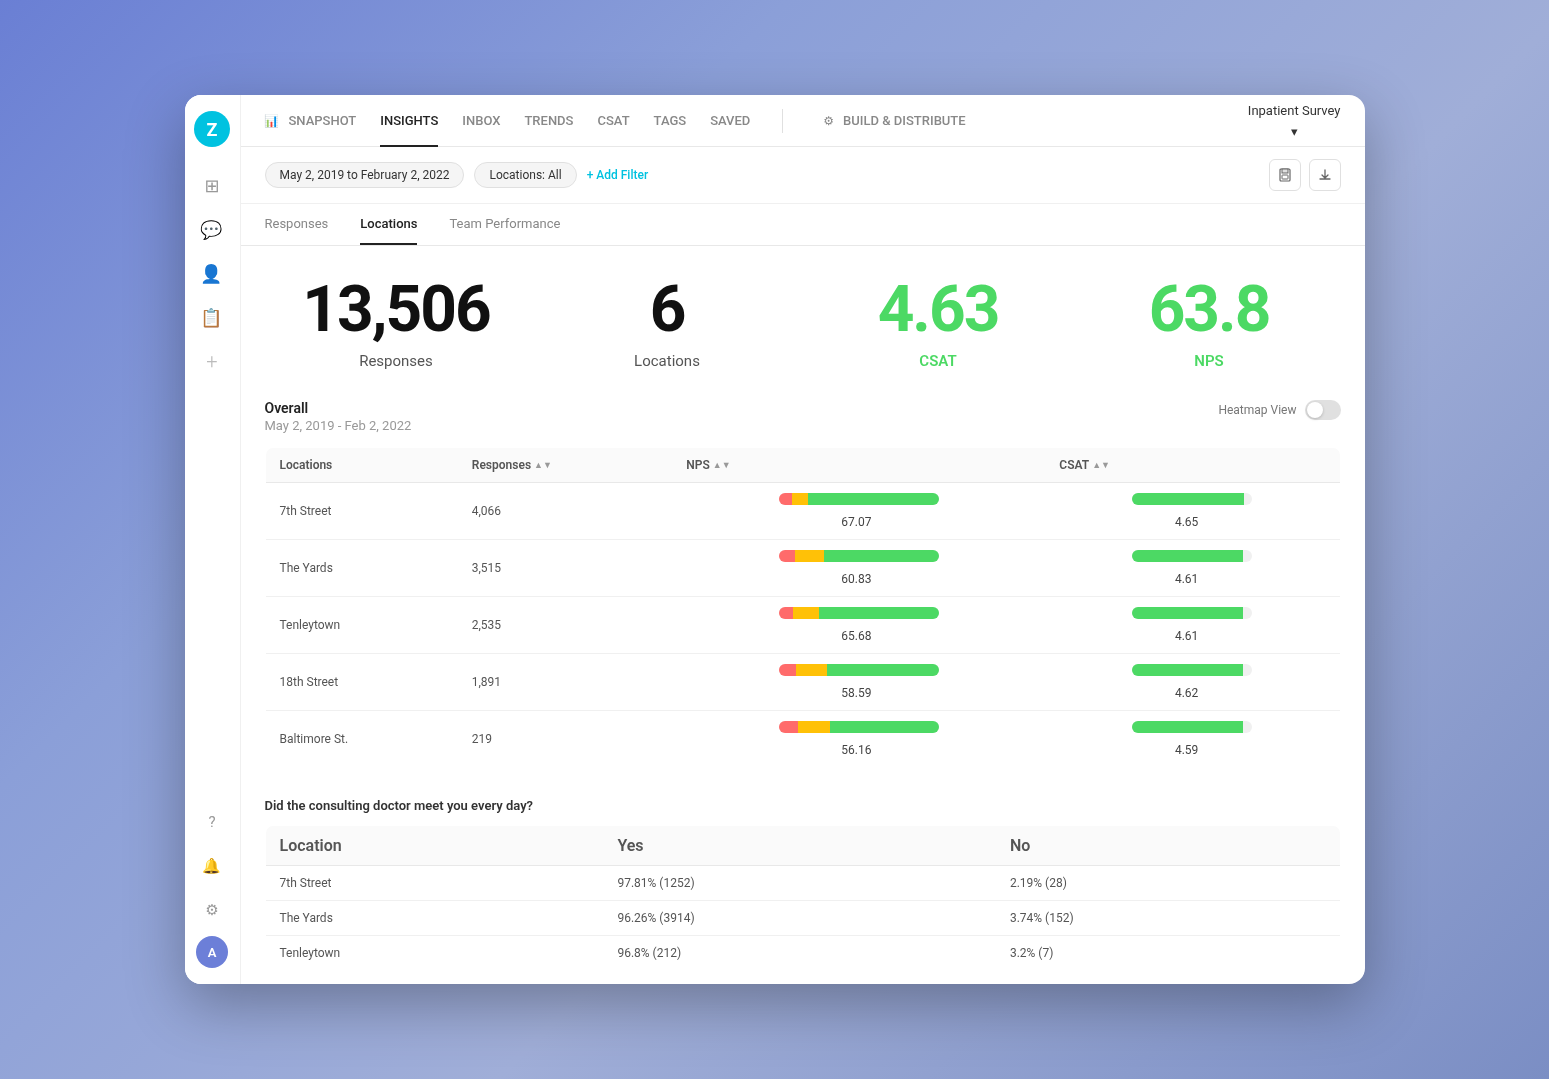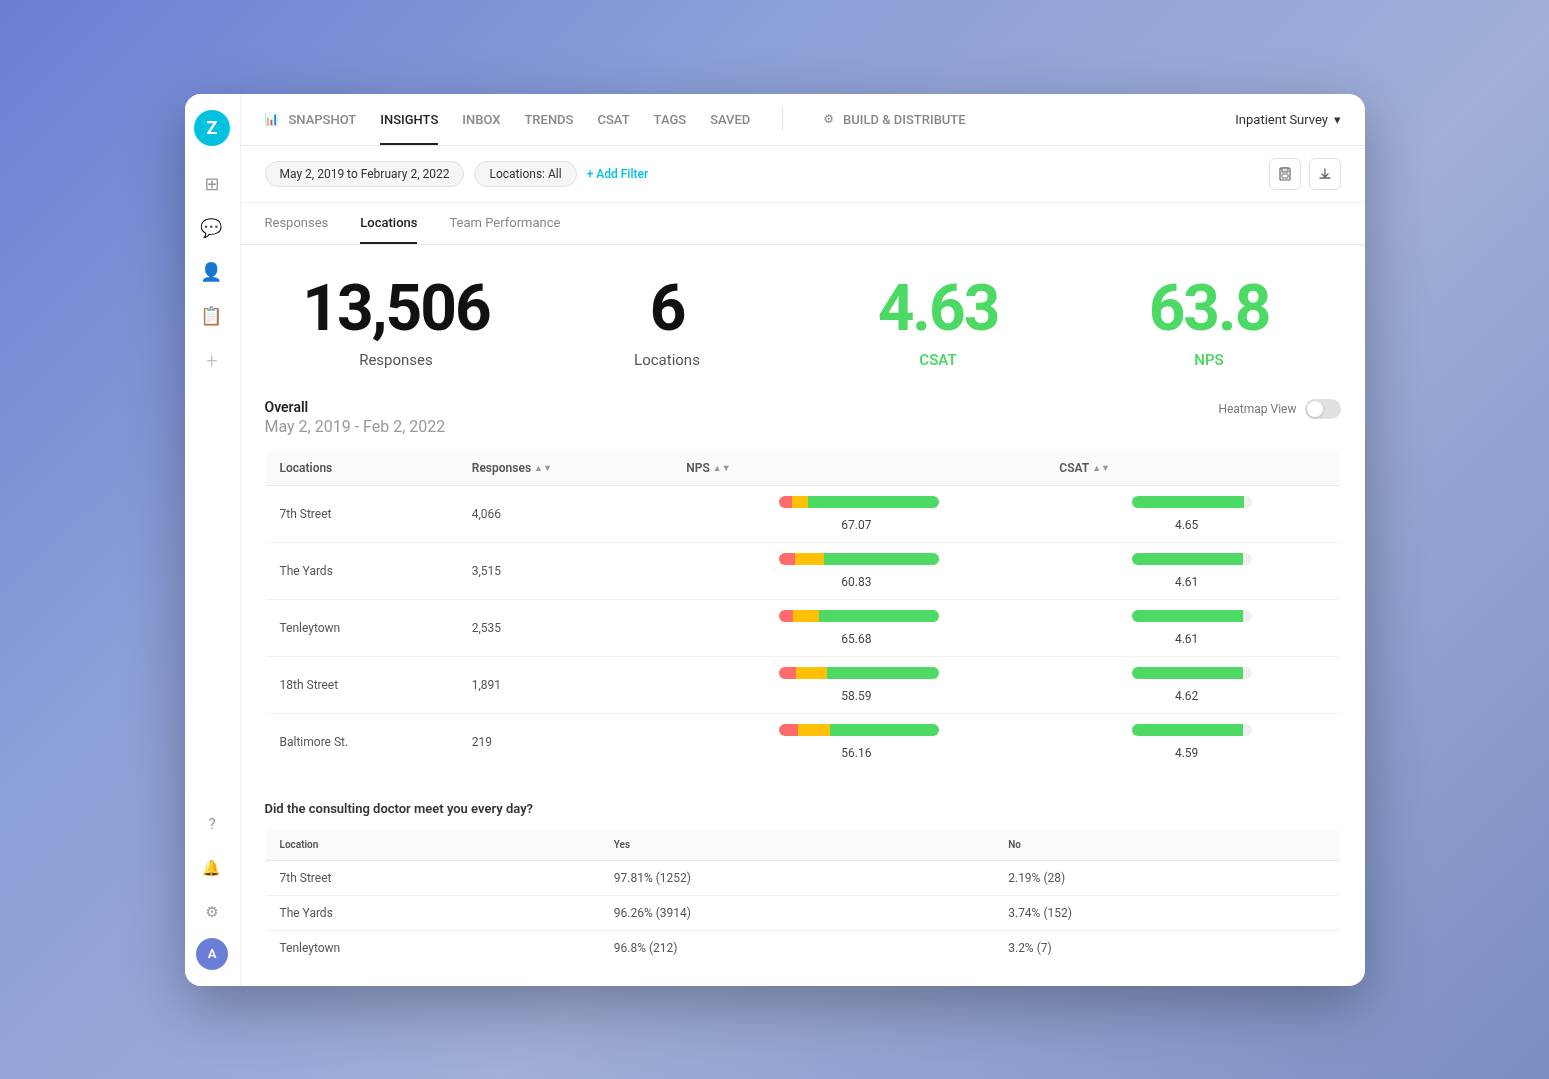--- a/index.html
+++ b/index.html
@@ -117,20 +117,21 @@
       margin-left: 8px;
     }
     .nav-divider { flex: 1; }
     .survey-selector {
       display: flex;
       align-items: center;
       gap: 6px;
       font-size: 13px;
       color: #333;
       cursor: pointer;
+      flex-direction: column;
     }
     
     .filter-bar {
       display: flex;
       align-items: center;
       padding: 12px 24px;
       gap: 10px;
       border-bottom: 1px solid #f0f0f0;
     }
     .filter-pill {
@@ -228,21 +229,21 @@
       justify-content: space-between;
       margin-bottom: 14px;
       padding-top: 10px;
     }
     .section-title {
       font-size: 14px;
       font-weight: 600;
       color: #222;
     }
     .section-subtitle {
-      font-size: 16px;
+      font-size: 13px;
       color: #999;
       margin-top: 2px;
     }
     .heatmap-toggle {
       display: flex;
       align-items: center;
       gap: 8px;
       font-size: 12px;
       color: #777;
     }
@@ -318,21 +319,21 @@
     .bar-value { font-size: 12px; color: #444; min-width: 35px; }
     .th-sort {
       display: inline-flex;
       align-items: center;
       gap: 3px;
       cursor: pointer;
     }
     .sort-arrows { font-size: 9px; color: #999; }
     
     .section2 {
-      padding: 0 24px 20px;
+      padding: 0 24px 13px;
     }
     .section2-title {
       font-size: 13px;
       font-weight: 600;
       color: #333;
       margin-bottom: 12px;
       margin-top: 10px;
     }
     .data-table2 {
       width: 100%;
@@ -342,21 +343,21 @@
       overflow: hidden;
       font-size: 12px;
     }
     .data-table2 th {
       background: #fafafa;
       text-align: left;
       padding: 10px 14px;
       font-weight: 600;
       color: #555;
       border-bottom: 1px solid #e8e8e8;
-      font-size: 10px;
+      font-size: 16px;
     }
     .data-table2 td {
       padding: 10px 14px;
       border-bottom: 1px solid #f0f0f0;
       color: #555;
       vertical-align: middle;
     }
     .data-table2 tr:last-child td { border-bottom: none; }
   </style>
 </head>

